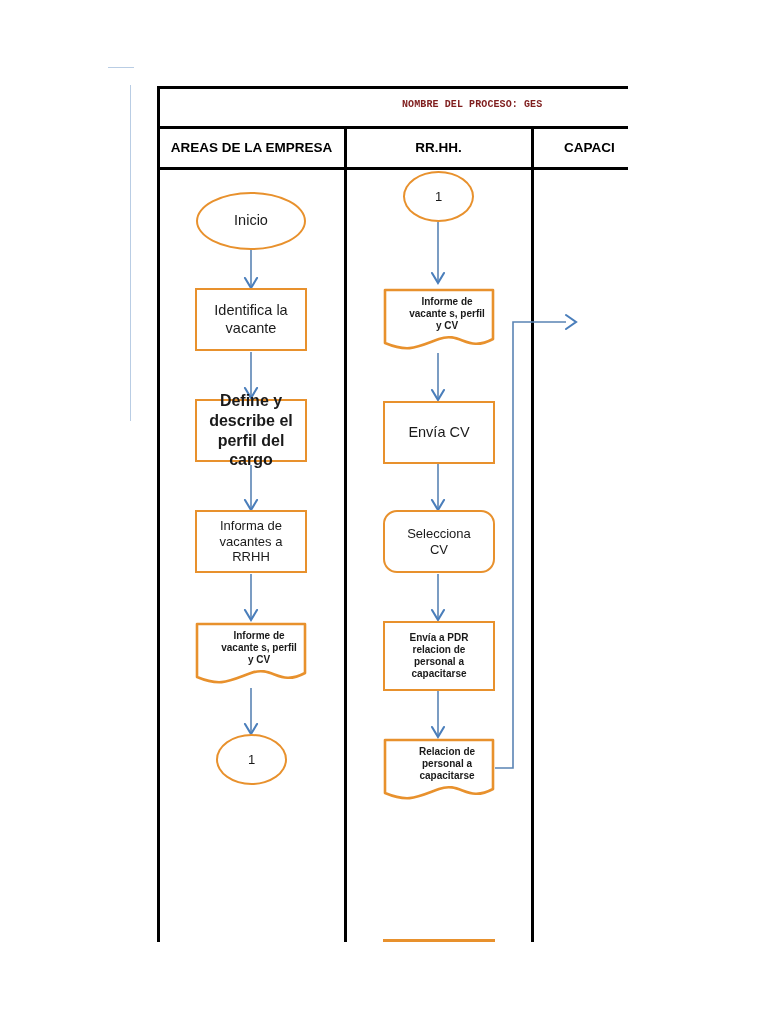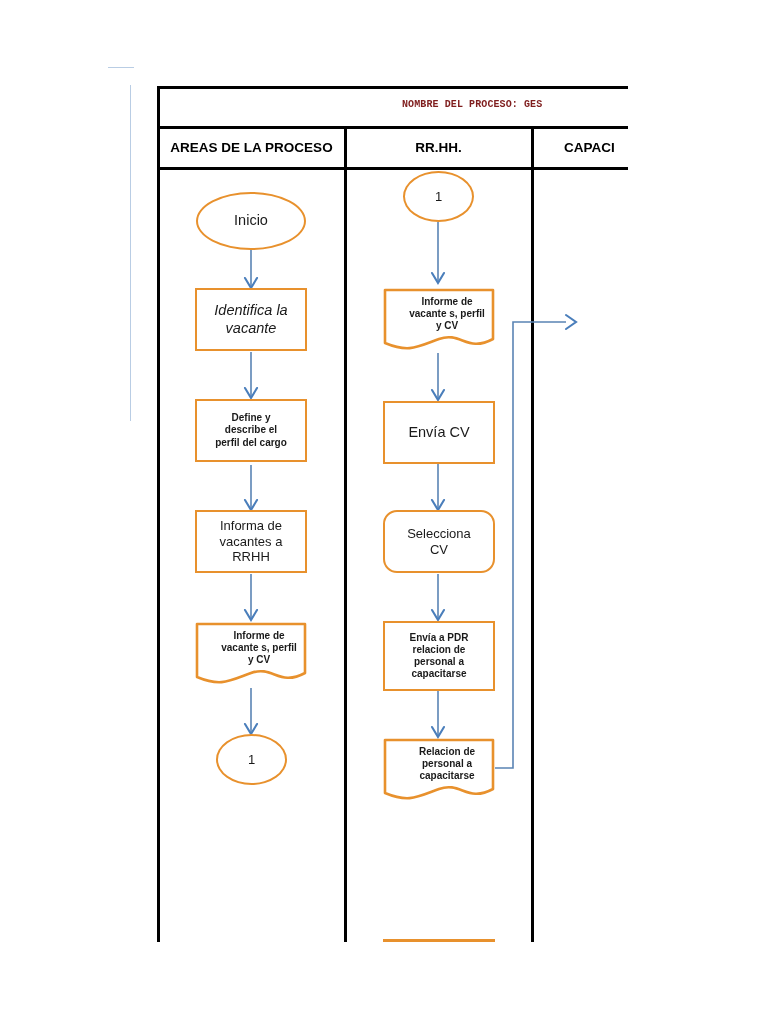--- a/index.html
+++ b/index.html
@@ -95,21 +95,21 @@
   .node-doc svg {
     position: absolute;
     left: 0; top: 0;
     width: 100%;
     height: 100%;
     z-index: 1;
   }
 
   .t-lg { font-size: 14.5px; }
   .t-md { font-size: 13px; }
-  .t-sm { font-size: 10px; font-weight: 600; }
+  .t-sm { font-size: 16px; font-weight: 600; }
   .t-xs { font-size: 10px; font-weight: 600; }
 
   
   .conn {
     position: absolute;
     left: 0; top: 0;
     width: 768px;
     height: 1024px;
     pointer-events: none;
     overflow: visible;
@@ -134,21 +134,21 @@
     <div class="rule-h" style="left:157px; top:86px; width:471px; height:2.6px;"></div>
     <div class="rule-h" style="left:157px; top:126px; width:471px; height:2.6px;"></div>
     <div class="rule-h" style="left:157px; top:167px; width:471px; height:2.6px;"></div>
 
     <div class="rule-v" style="left:157px; top:86px; width:2.6px; height:856px;"></div>
     <div class="rule-v" style="left:344px; top:126px; width:2.6px; height:816px;"></div>
     <div class="rule-v" style="left:531px; top:126px; width:2.6px; height:816px;"></div>
 
     <div class="hdr-title" style="left:402px; top:99px;">NOMBRE DEL PROCESO: GES</div>
 
-    <div class="lane-title" style="left:159px; top:140px; width:185px;">AREAS DE LA PROCESO</div>
+    <div class="lane-title" style="left:159px; top:140px; width:185px;">AREAS DE LA EMPRESA</div>
     <div class="lane-title" style="left:346px; top:140px; width:185px;">RR.HH.</div>
     <div class="lane-title" style="left:534px; top:140px; width:185px; text-align:left; padding-left:30px; box-sizing:border-box;">CAPACI</div>
 
     <svg class="conn" viewBox="0 0 768 1024" xmlns="http://www.w3.org/2000/svg">
       <g stroke="#5A84B4" stroke-width="1.6" fill="none">
 
         <path d="M251,249 L251,286"></path>
         <path d="M251,352 L251,396"></path>
         <path d="M251,465 L251,508"></path>
         <path d="M251,574 L251,618"></path>
@@ -177,21 +177,21 @@
         <polyline points="432,727 438,737 444,727"></polyline>
 
         <polyline points="566,315 576,322 566,329"></polyline>
       </g>
     </svg>
 
     <div class="node node-oval t-lg" style="left:196px; top:192px; width:110px; height:58px;">
       <span>Inicio</span>
     </div>
 
-    <div class="node node-proc t-lg" style="left:195px; top:288px; width:112px; height:63px; white-space:pre-line;font-style:italic;">
+    <div class="node node-proc t-lg" style="left:195px; top:288px; width:112px; height:63px; white-space:pre-line;">
       <span>Identifica  la
 vacante</span>
     </div>
 
     <div class="node node-proc t-sm" style="left:195px; top:399px; width:112px; height:63px; white-space:pre-line;">
       <span>Define  y
 describe el
 perfil del cargo</span>
     </div>
 

